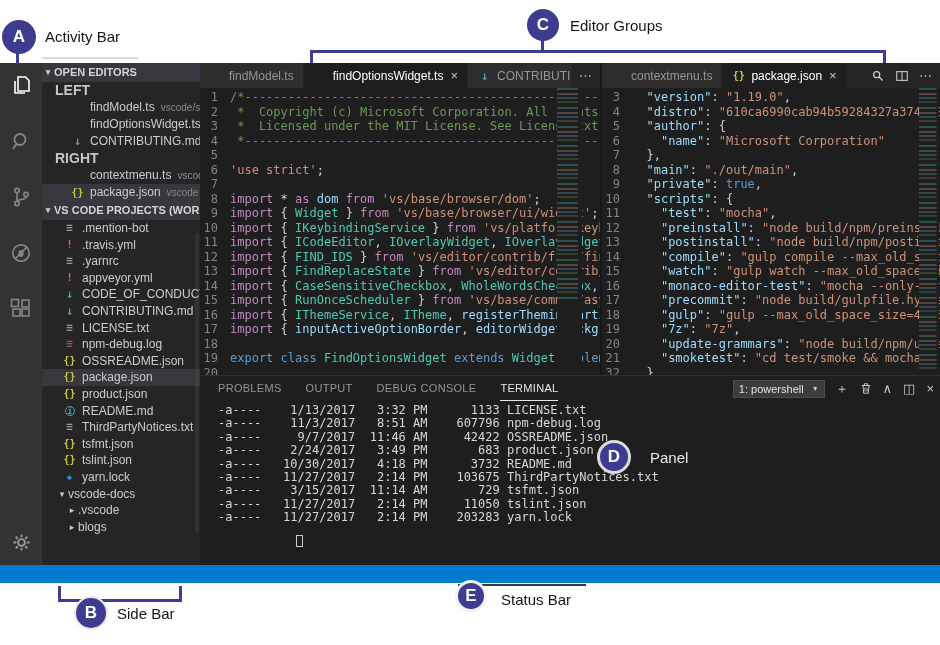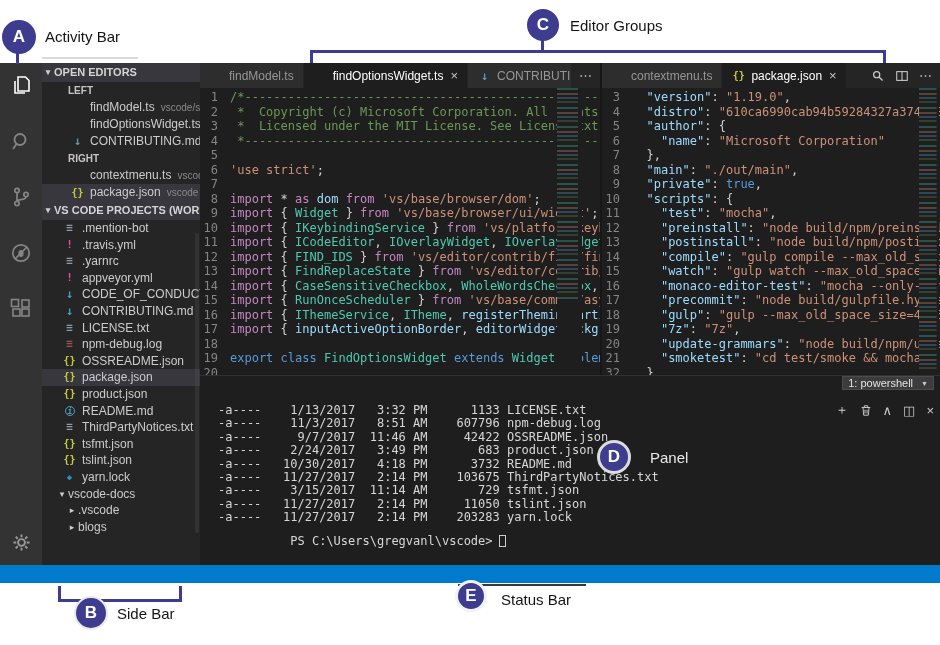--- a/index.html
+++ b/index.html
@@ -42,21 +42,21 @@
 
   
   .sidebar { position:absolute; left:42px; top:0; width:158px; height:502px; background:#252526; overflow:hidden; color:#cccccc; }
   .sb-title { height:26px; line-height:26px; padding-left:14px; font-size:11px; letter-spacing:0.4px; color:#bbbbbb; }
   .section-header { height:19px; line-height:19px; background:#37373d; font-size:11px; font-weight:bold; color:#d4d4d4;
     white-space:nowrap; overflow:hidden; display:flex; align-items:center; }
   .twisty { width:12px; text-align:center; font-size:9px; color:#cccccc; flex:none; }
   .row { height:17px; line-height:17px; display:flex; align-items:center; white-space:nowrap; overflow:hidden; font-size:12px; cursor:pointer; }
   .tree-row { height:16.6px; line-height:16.6px; }
   .row.selected { background:#37373d; }
-  .oe-group-label { height:17px; line-height:17px; padding-left:26px; font-size:10px; font-weight:bold; color:#c5c5c5; }
+  .oe-group-label { height:17px; line-height:17px; padding-left:13px; font-size:14px; font-weight:bold; color:#c5c5c5; }
   .oe-row { padding-left:28px; }
   .fname { color:#cccccc; }
   .fdetail { color:#8a8a8a; font-size:10px; margin-left:6px; }
   .fi { display:inline-block; width:15px; flex:none; text-align:center; margin-right:5px;
     font-family:"DejaVu Sans Mono", monospace; font-weight:bold; font-size:9px; }
   .fi-ts { color:#519aba;margin-top:43px; }
   .fi-md { color:#519aba; font-size:12px; }
   .fi-json { color:#cbcb41; font-size:10px; }
   .fi-js { color:#cbcb41; }
   .fi-list { color:#8a9ba8; font-size:11px; }
@@ -98,21 +98,21 @@
     background-repeat:no-repeat; }
   .mm-left { right:18px; width:25px; height:287px; background-size:85% 74%; }
   .mm-right { right:1px; width:20px; height:287px; background-size:88% 98%; }
 
   
   .panel { position:absolute; left:0; top:312px; width:740px; height:190px; background:#1e1e1e; border-top:1px solid #303030; }
   .panel-tabbar { position:relative; height:25px; display:flex; align-items:center; }
   .ptabs { display:flex; gap:24px; padding-left:18px; }
   .ptab { font-size:11px; letter-spacing:.3px; color:#969696; height:25px; line-height:25px; cursor:pointer; }
   .ptab.active { color:#e7e7e7; border-bottom:1px solid #e7e7e7; }
-  .panel-right { position:absolute; right:6px; top:0; height:25px; display:flex; align-items:flex-end; gap:11px;flex-direction:column; }
+  .panel-right { position:absolute; right:6px; top:0; height:25px; display:flex; align-items:center; gap:11px; }
   .term-select { background:#3c3c3c; border:1px solid #4c4c4c; color:#e4e4e4; font-size:11px; height:18px;
     display:flex; align-items:center; gap:8px; padding:0 5px; cursor:pointer; }
   .sel-arrow { font-size:7px; color:#cccccc; }
   .panel-action { color:#cccccc; font-size:13px; cursor:pointer; display:flex; align-items:center; }
   .terminal { position:absolute; left:18px; top:28px; right:4px; font-family:"DejaVu Sans Mono", monospace;
     font-size:12px; line-height:13.4px; color:#d7d7d7; }
   .term-line { white-space:pre; height:13.4px; overflow:hidden; }
   .term-prompt { position:absolute; left:18px; bottom:3px; font-family:"DejaVu Sans Mono", monospace; font-size:12px; color:#d7d7d7; white-space:pre; }
   .cursor { display:inline-block; width:7px; height:12px; border:1px solid #cccccc; margin-left:6px; vertical-align:-2px; }
 
@@ -431,20 +431,26 @@
               <div class="code-line"><span class="ln">19</span><span class="ctext"><span class="pl">    </span><span class="vr">"7z"</span><span class="pl">: </span><span class="st">"7z"</span><span class="pl">,</span></span></div>
               <div class="code-line"><span class="ln">20</span><span class="ctext"><span class="pl">    </span><span class="vr">"update-grammars"</span><span class="pl">: </span><span class="st">"node build/npm/updat"</span></span></div>
               <div class="code-line"><span class="ln">21</span><span class="ctext"><span class="pl">    </span><span class="vr">"smoketest"</span><span class="pl">: </span><span class="st">"cd test/smoke &amp;&amp; mocha"</span></span></div>
               <div class="code-line"><span class="ln">32</span><span class="ctext"><span class="pl">  },</span></span></div>
             </div>
           <div class="minimap mm-right"></div>
         </div>
       </div>
       <div class="panel">
         <div class="panel-tabbar">
+          <div class="ptabs">
+              <div class="ptab">PROBLEMS</div>
+              <div class="ptab">OUTPUT</div>
+              <div class="ptab">DEBUG CONSOLE</div>
+              <div class="ptab active">TERMINAL</div>
+            </div>
           <div class="panel-right">
             <div class="term-select">
               <span>1: powershell</span>
               <span class="sel-arrow">▼</span>
             </div>
             <div class="panel-actions" style="display:flex;gap:11px;">
                 <span class="panel-action">＋</span>
                 <span class="panel-action">
                   <svg width="12" height="13" viewBox="0 0 14 15">
                     <path d="M2 4h10M5 4V2h4v2M3.5 4l.8 9h5.4l.8-9M5.8 6.5v4.5M8.2 6.5v4.5" fill="none" stroke="#cccccc" stroke-width="1.1"></path>
@@ -461,21 +467,21 @@
             <div class="term-line">-a----    11/3/2017   8:51 AM    607796 npm-debug.log</div>
             <div class="term-line">-a----     9/7/2017  11:46 AM     42422 OSSREADME.json</div>
             <div class="term-line">-a----    2/24/2017   3:49 PM       683 product.json</div>
             <div class="term-line">-a----   10/30/2017   4:18 PM      3732 README.md</div>
             <div class="term-line">-a----   11/27/2017   2:14 PM    103675 ThirdPartyNotices.txt</div>
             <div class="term-line">-a----    3/15/2017  11:14 AM       729 tsfmt.json</div>
             <div class="term-line">-a----   11/27/2017   2:14 PM     11050 tslint.json</div>
             <div class="term-line">-a----   11/27/2017   2:14 PM    203283 yarn.lock</div>
           </div>
         <div class="term-prompt">
-          <span>PS C:\Users\gregvanl\vscode&gt;</span><span class="cursor"></span>
+          <span class="cursor"></span>
         </div>
       </div>
     </div>
 
     <div class="statusbar">
       <div class="sb-left">
           <span class="sb-item">
             <span class="sb-ico">
               <svg width="10" height="13" viewBox="0 0 10 14">
                 <g fill="none" stroke="#ffffff" stroke-width="1.1">

